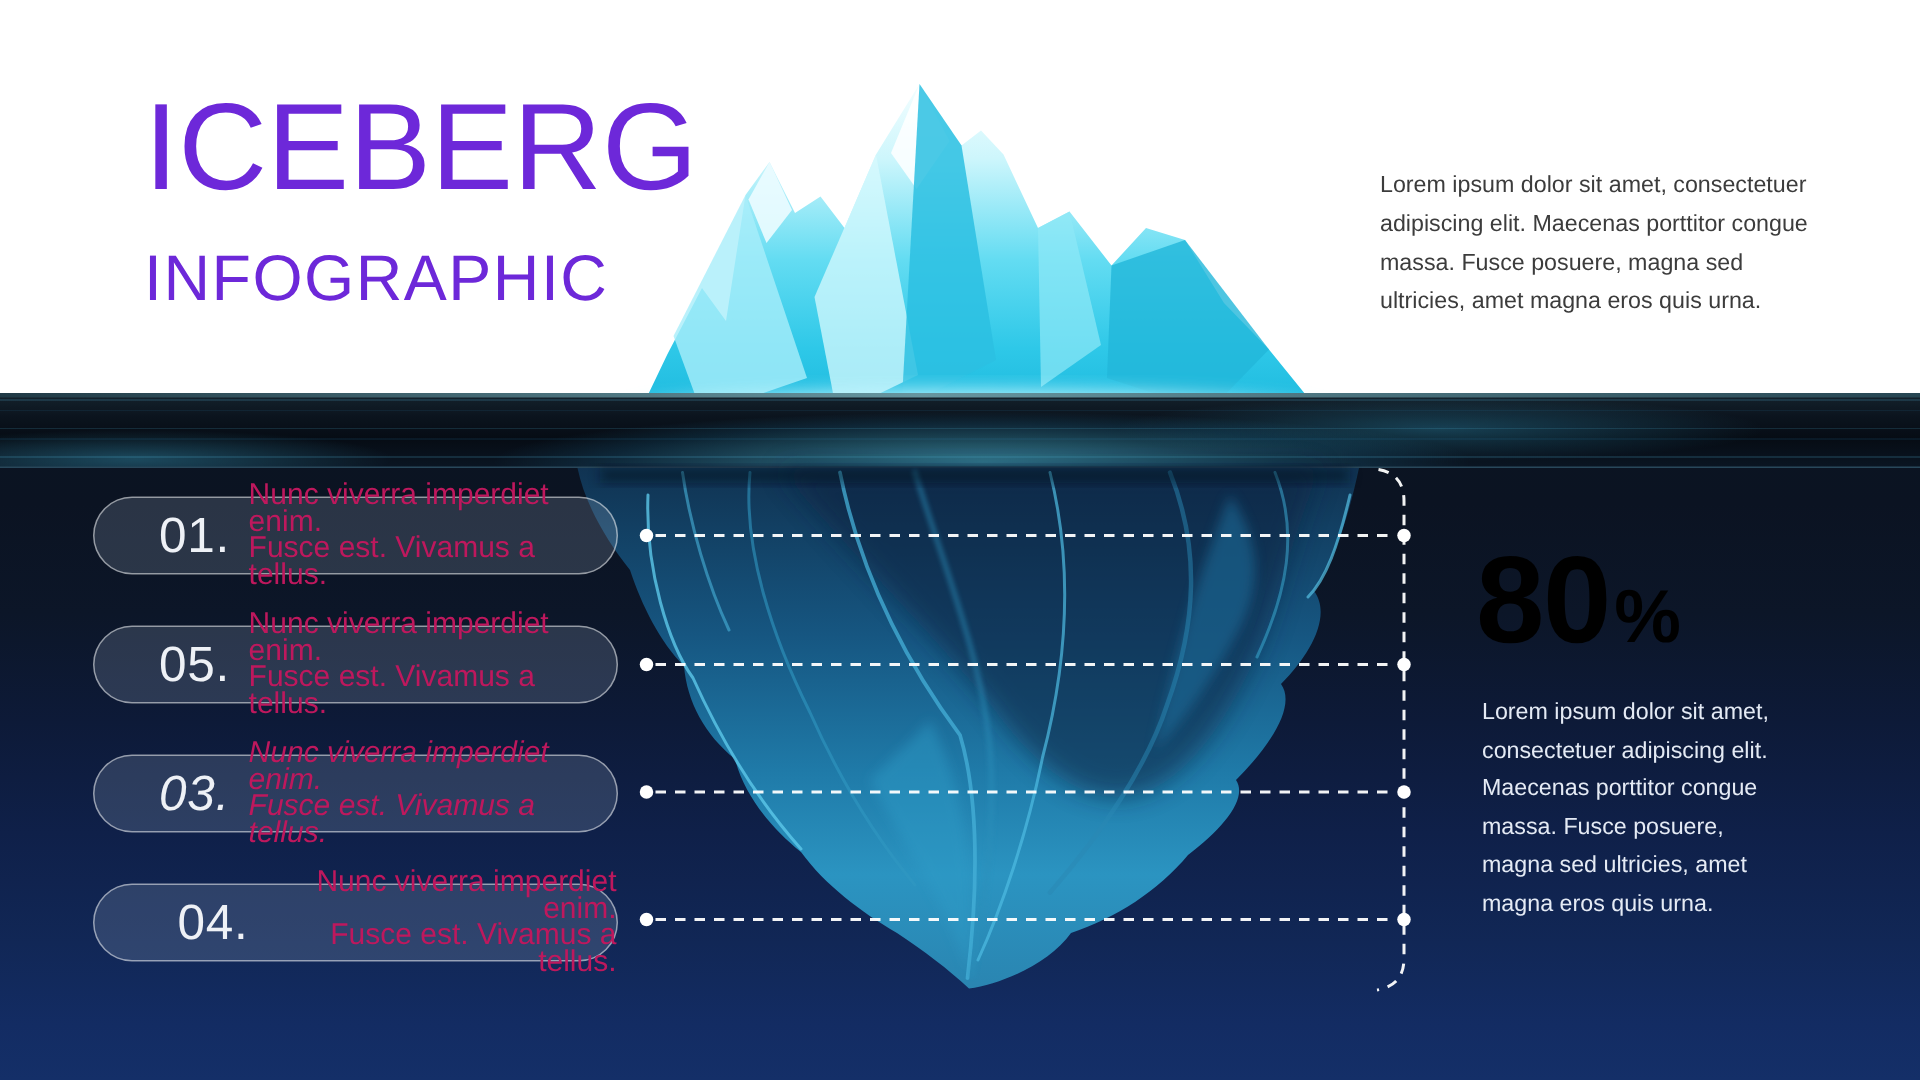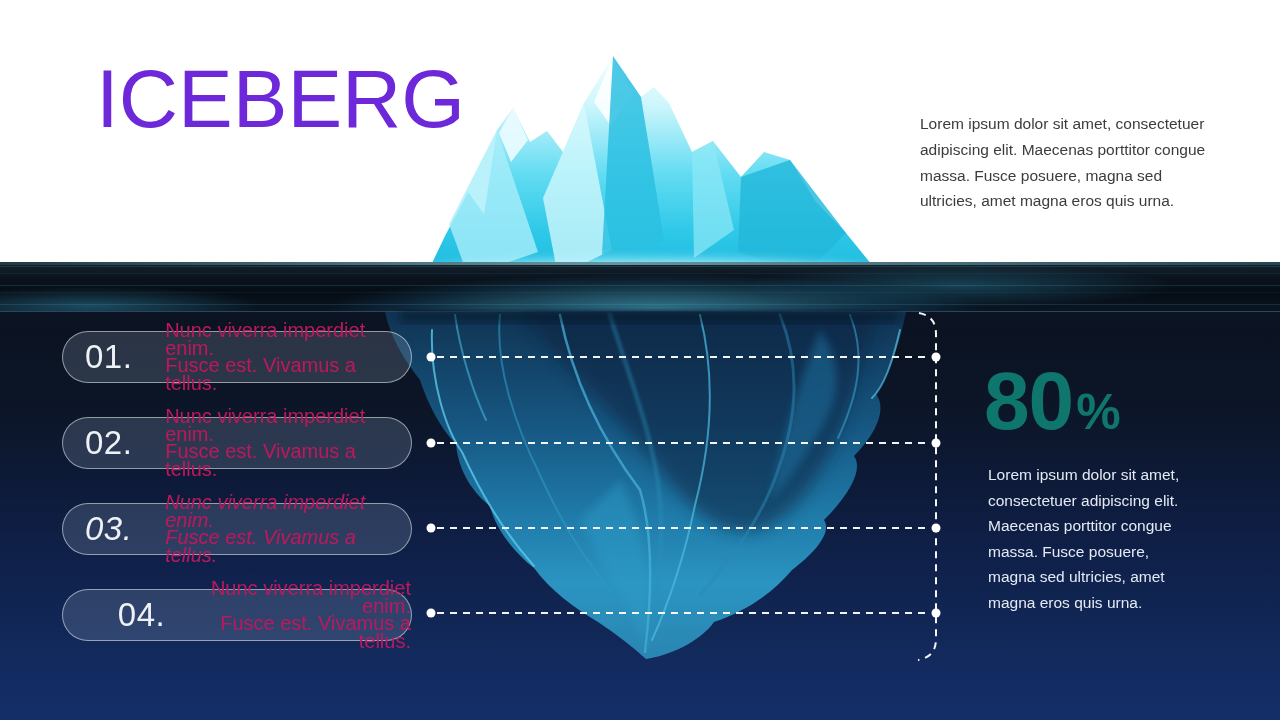--- a/index.html
+++ b/index.html
@@ -63,27 +63,27 @@
 
   
   .pill {
     position:absolute; left:62px; width:350px; height:52px; z-index:4;
     border-radius:26px;
     background:rgba(155,175,198,.22);
     border:1.5px solid rgba(255,255,255,.50);
     display:flex; align-items:center;
     color:#eef1f6;
   }
-  .pill-num  { width:105px; padding-left:22px; font-size:33px; font-weight:400; letter-spacing:.5px; }
+  .pill-num  { width:105px; padding-left:43px; font-size:33px; font-weight:400; letter-spacing:.5px; }
   .pill-text { font-size:20px; line-height:17.5px; font-weight:400; color:#be185d; }
   #pill-1 { top:331px; } #pill-2 { top:417px; } #pill-3 { top:503px;font-style:italic; } #pill-4 { top:589px;text-align:right; }
 
   
   .stat {
-    position:absolute; left:984px; top:360px; z-index:4; color:#0f766e;
+    position:absolute; left:984px; top:360px; z-index:4; color:#000000;
     display:flex; align-items:baseline;
   }
   .stat-value { font-size:82px; line-height:1; font-weight:800; letter-spacing:-1px; }
   .stat-unit  { font-size:50px; line-height:1; font-weight:600; margin-left:3px; }
   .stat-desc {
     position:absolute; left:988px; top:462px; width:212px; z-index:4;
     font-size:15.5px; line-height:25.5px; color:#e4eaf4;
   }
 </style>
 </head>
@@ -195,33 +195,34 @@
         <circle cx="936" cy="443" r="4.5"></circle>
       <circle cx="431" cy="528" r="4.5"></circle>
         <circle cx="936" cy="528" r="4.5"></circle>
       <circle cx="431" cy="613" r="4.5"></circle>
         <circle cx="936" cy="613" r="4.5"></circle>
     </g>
   </svg>
 
   <div class="title-block">
     <div class="title-main">ICEBERG</div>
+    <div class="title-sub">INFOGRAPHIC</div>
   </div>
 
   <p class="intro">Lorem ipsum dolor sit amet, consectetuer adipiscing elit. Maecenas porttitor congue massa. Fusce posuere, magna sed ultricies, amet magna eros quis urna.</p>
 
   <div class="pill" id="pill-1">
     <div class="pill-num">01.</div>
     <div class="pill-text">
       <div>Nunc viverra imperdiet enim.</div>
       <div>Fusce est. Vivamus a tellus.</div>
     </div>
   </div>
   <div class="pill" id="pill-2">
-    <div class="pill-num">02.</div>
+    <div class="pill-num">05.</div>
     <div class="pill-text">
       <div>Nunc viverra imperdiet enim.</div>
       <div>Fusce est. Vivamus a tellus.</div>
     </div>
   </div>
   <div class="pill" id="pill-3">
     <div class="pill-num">03.</div>
     <div class="pill-text">
       <div>Nunc viverra imperdiet enim.</div>
       <div>Fusce est. Vivamus a tellus.</div>

